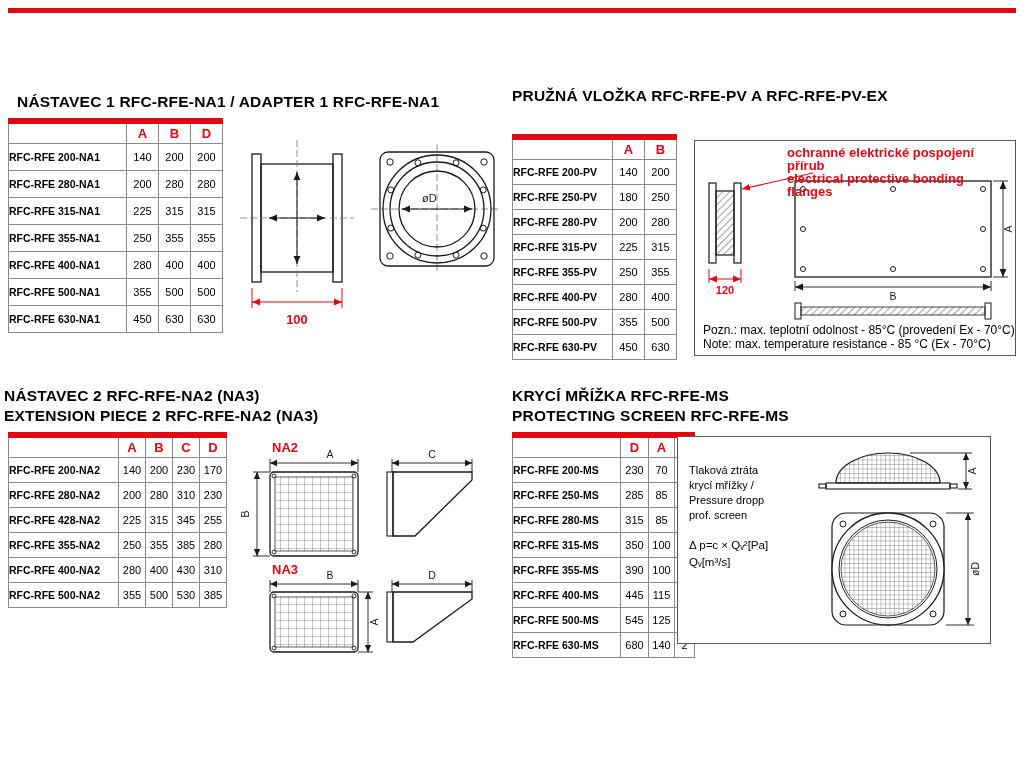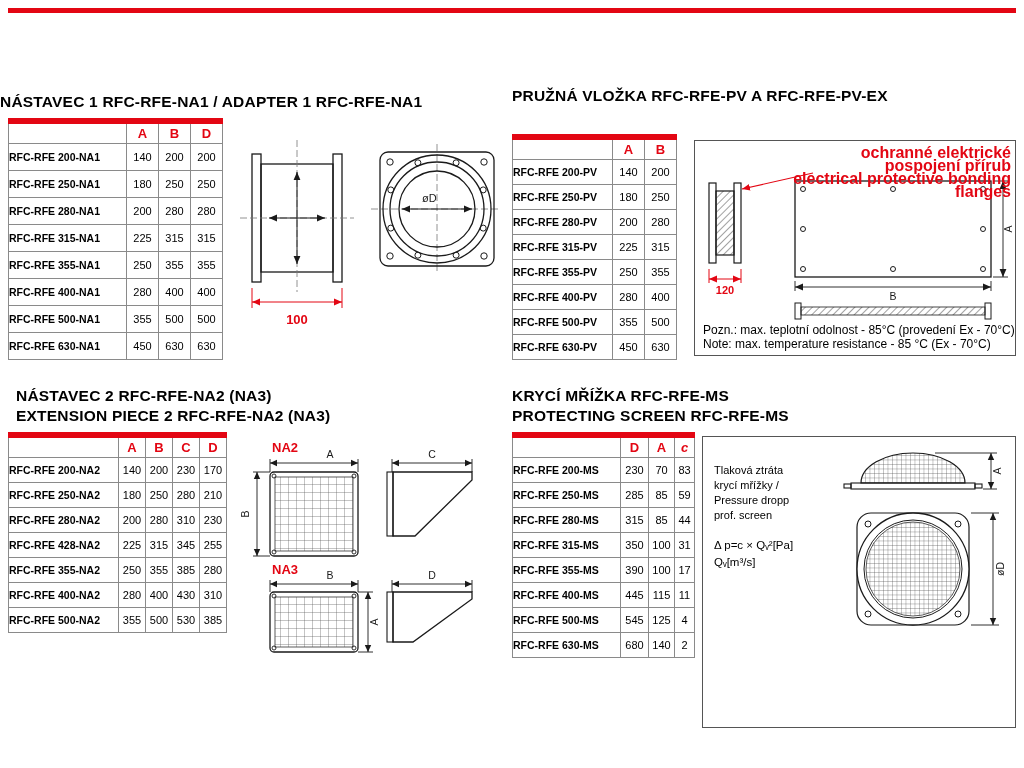--- a/index.html
+++ b/index.html
@@ -20,54 +20,48 @@
   .t2 .model, .t2 .model-h { width:100px; } .t2 td:not(.model), .t2 thead th:not(.model-h) { width:32px; }
   .t3 .model, .t3 .model-h { width:110px; } .t3 td:not(.model), .t3 thead th:not(.model-h) { width:27px; }
   .t4 .model, .t4 .model-h { width:108px; }
   .t4 td:nth-child(2), .t4 thead th:nth-child(2) { width:28px; }
   .t4 td:nth-child(3), .t4 thead th:nth-child(3) { width:26px; }
   .t4 td:nth-child(4), .t4 thead th:nth-child(4) { width:20px; }
   .t4 thead th:nth-child(4) { font-style:italic; }
   
   .box { position:absolute; border:1px solid #555; background:#fff; }
   .box svg { position:absolute; left:0; top:0; }
-  .callout { position:absolute; top:5px; left:92px; right:4px; text-align:right;
-             color:var(--red); font-weight:bold; font-size:16px; line-height:13px; }
+  .callout { position:absolute; top:5px; left:92px; right:4px; text-align:left;
+             color:var(--red); font-weight:bold; font-size:13px; line-height:13px; }
   .pv-note { position:absolute; left:8px; bottom:4px; font-size:12px; line-height:14px; color:#000; }
   .ms-text { position:absolute; left:11px; top:26px; width:130px; font-size:11px; line-height:15px; color:#000; }
   .ms-formula { margin-top:14px; font-size:11.5px; line-height:17px; }
   .dwg { position:absolute; }
 </style>
 </head>
 <body>
 
 <div class="abs top-rule"></div>
 
-<div class="abs sec-title" style="left:0;top:92px">NÁSTAVEC 1 RFC-RFE-NA1 / ADAPTER 1 RFC-RFE-NA1</div>
+<div class="abs sec-title" style="left:17px;top:92px">NÁSTAVEC 1 RFC-RFE-NA1 / ADAPTER 1 RFC-RFE-NA1</div>
 <table class="spec t1" style="left:8px;top:118px">
     <thead>
       <tr>
         <th class="model-h"></th>
         <th>A</th>
         <th>B</th>
         <th>D</th>
       </tr>
     </thead>
     <tbody>
       <tr>
         <td class="model">RFC-RFE 200-NA1</td>
         <td>140</td>
         <td>200</td>
         <td>200</td>
-      </tr>
-      <tr>
-        <td class="model">RFC-RFE 250-NA1</td>
-        <td>180</td>
-        <td>250</td>
-        <td>250</td>
       </tr>
       <tr>
         <td class="model">RFC-RFE 280-NA1</td>
         <td>200</td>
         <td>280</td>
         <td>280</td>
       </tr>
       <tr>
         <td class="model">RFC-RFE 315-NA1</td>
         <td>225</td>
@@ -267,48 +261,41 @@
   <div class="callout">
     <div>ochranné elektrické pospojení přírub</div>
     <div>electrical protective bonding flanges</div>
   </div>
   <div class="pv-note">
     <div>Pozn.: max. teplotní odolnost - 85°C (provedení Ex - 70°C)</div>
     <div>Note: max. temperature resistance - 85 °C (Ex - 70°C)</div>
   </div>
 </div>
 
-<div class="abs sec-title" style="left:16px;top:386px">
+<div class="abs sec-title" style="left:4px;top:386px">
   <div>NÁSTAVEC 2 RFC-RFE-NA2 (NA3)</div>
   <div>EXTENSION PIECE 2 RFC-RFE-NA2 (NA3)</div>
 </div>
 <table class="spec t3" style="left:8px;top:432px">
     <thead>
       <tr>
         <th class="model-h"></th>
         <th>A</th>
         <th>B</th>
         <th>C</th>
         <th>D</th>
       </tr>
     </thead>
     <tbody>
       <tr>
         <td class="model">RFC-RFE 200-NA2</td>
         <td>140</td>
         <td>200</td>
         <td>230</td>
         <td>170</td>
-      </tr>
-      <tr>
-        <td class="model">RFC-RFE 250-NA2</td>
-        <td>180</td>
-        <td>250</td>
-        <td>280</td>
-        <td>210</td>
       </tr>
       <tr>
         <td class="model">RFC-RFE 280-NA2</td>
         <td>200</td>
         <td>280</td>
         <td>310</td>
         <td>230</td>
       </tr>
       <tr>
         <td class="model">RFC-RFE 428-NA2</td>
@@ -472,21 +459,21 @@
       </tr>
       <tr>
         <td class="model">RFC-RFE 630-MS</td>
         <td>680</td>
         <td>140</td>
         <td>2</td>
       </tr>
     </tbody>
   </table>
 
-<div class="box" style="left:702px;top:436px;width:314px;height:292px">
+<div class="box" style="left:677px;top:436px;width:314px;height:208px">
   <svg width="314" height="228" viewBox="0 0 314 228">
     <defs>
       <marker id="ab4" markerWidth="8" markerHeight="8" refX="7" refY="4" orient="auto-start-reverse" markerUnits="userSpaceOnUse">
           <path d="M0,0.8 L7,4 L0,7.2 Z" fill="#1a1a1a"></path>
         </marker>
       <pattern id="mesh4" width="4.5" height="4.5" patternUnits="userSpaceOnUse">
         <path d="M4.5,0 L0,0 0,4.5" fill="none" stroke="#444" stroke-width="0.6"></path>
       </pattern>
     </defs>
 

